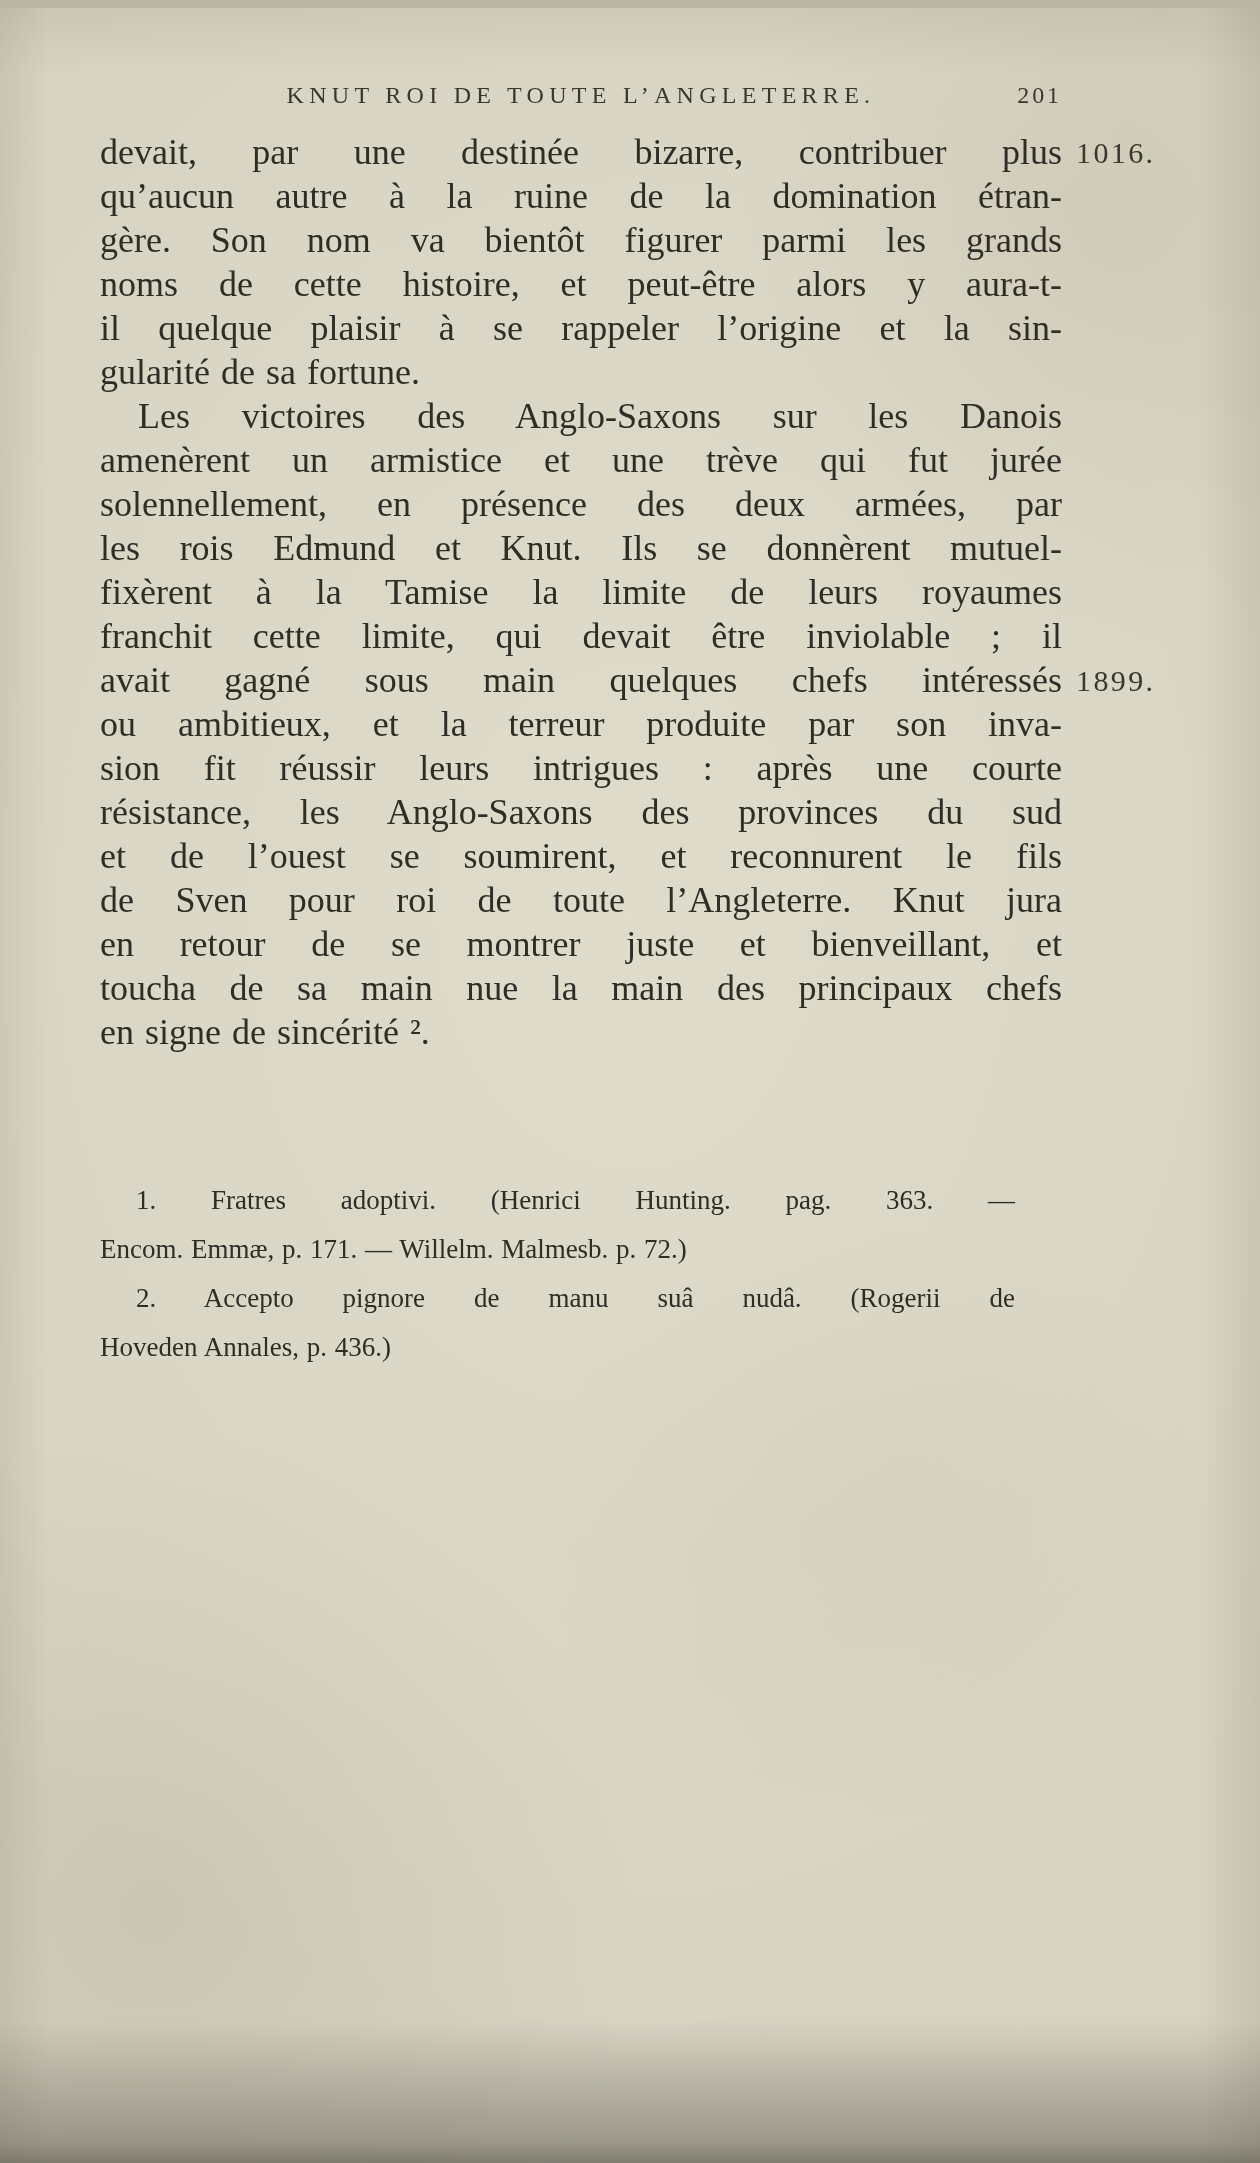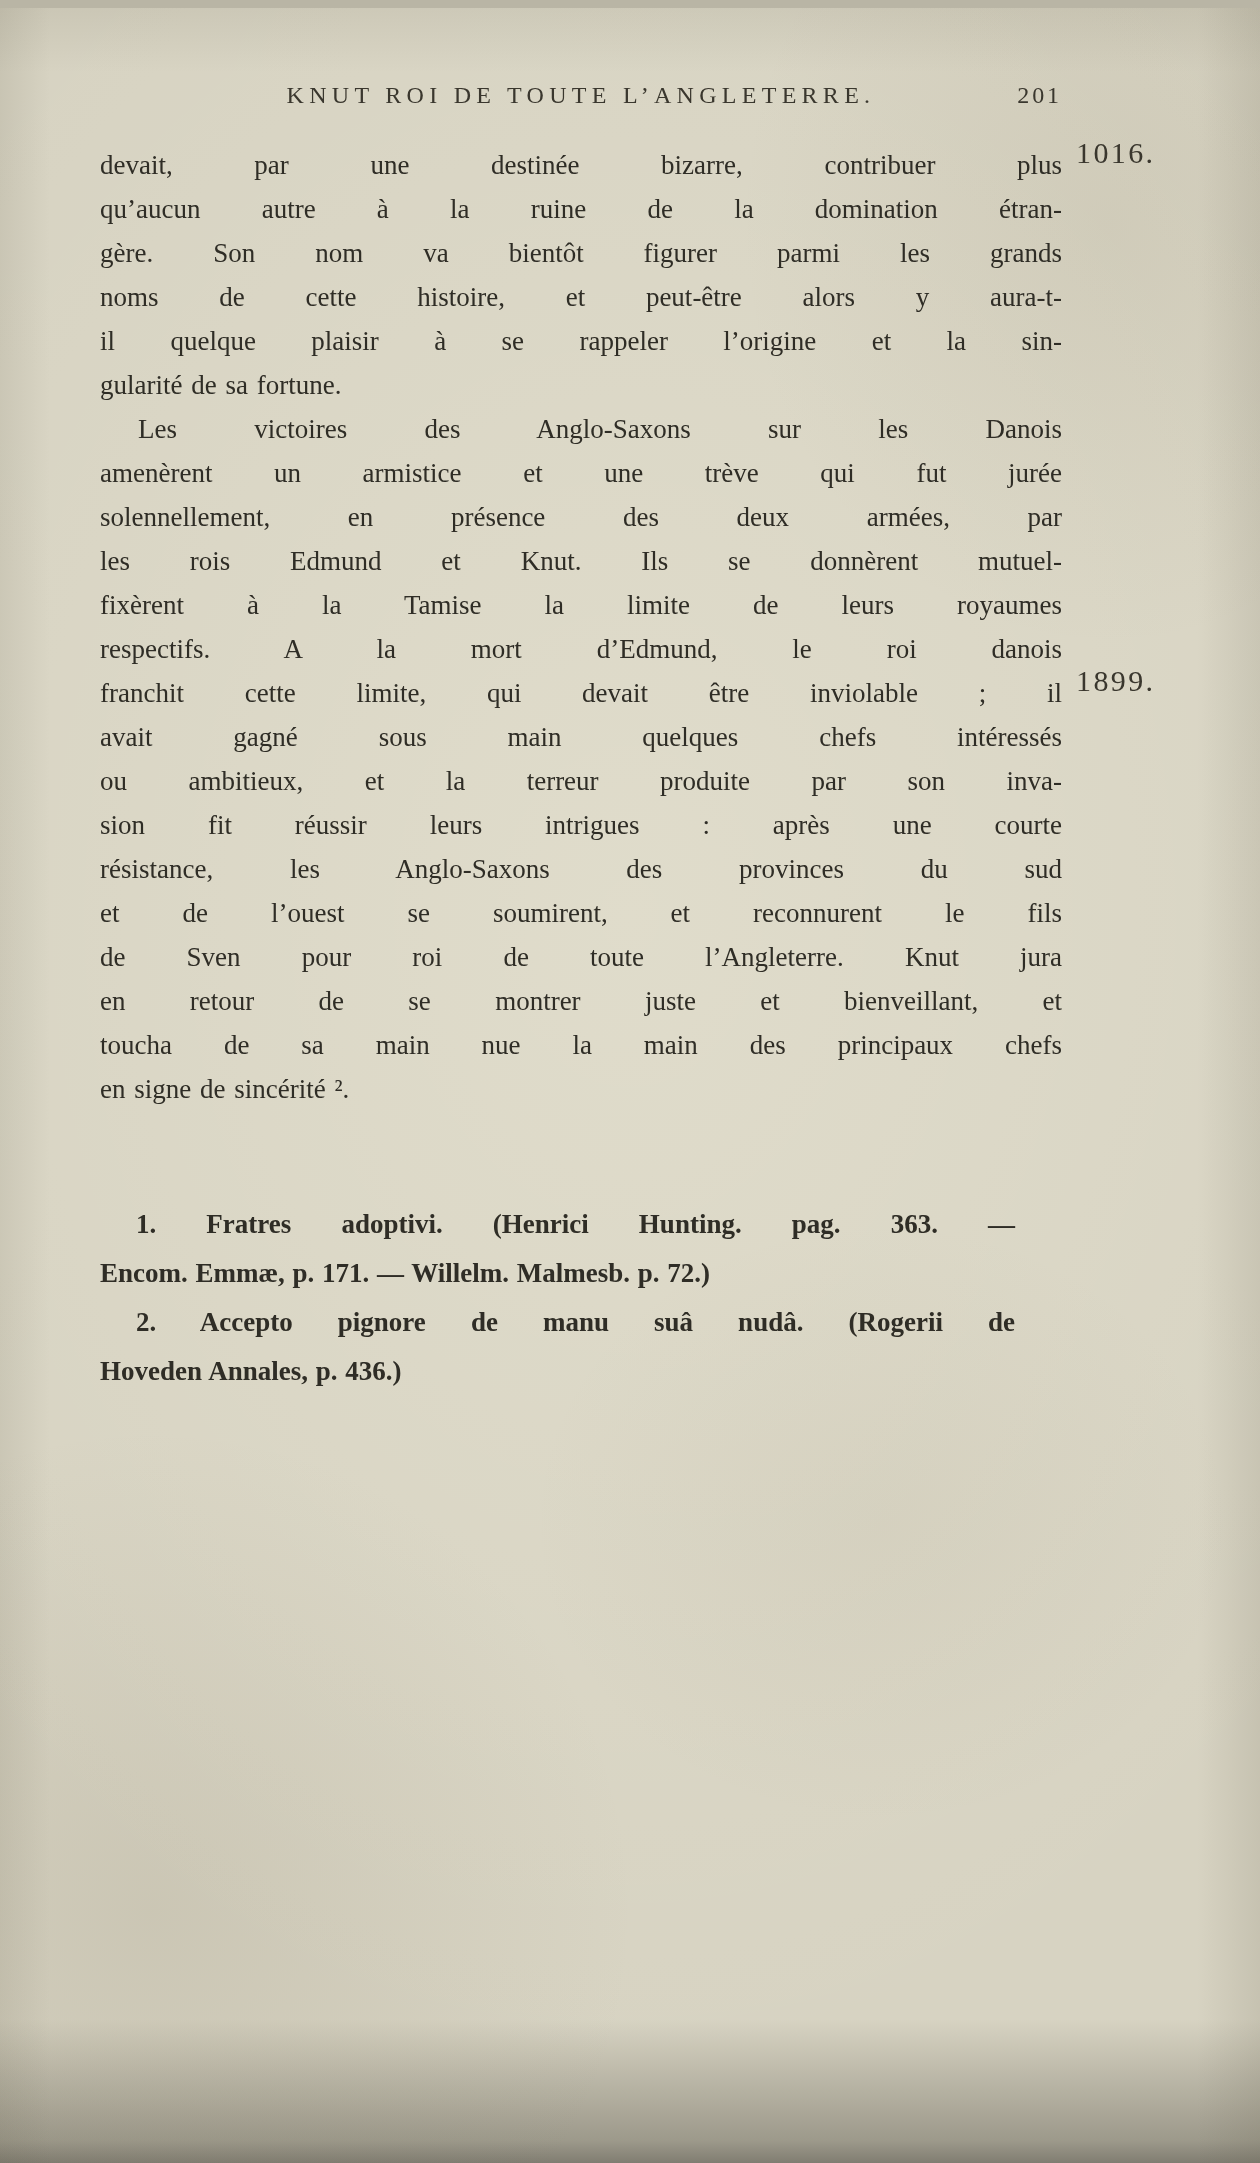--- a/index.html
+++ b/index.html
@@ -56,44 +56,43 @@
     letter-spacing: 0.08em;
     color: #3a372e;
     white-space: nowrap;
   }
   .margin-date.d1 { top: 128px; }
   .margin-date.d2 { top: 656px; }
 
   .body-text {
     position: absolute;
     left: 100px;
-    top: 135px;
+    top: 122px;
     width: 962px;
-    font-size: 27px;
+    font-size: 36px;
     line-height: 44px;
     word-spacing: 2px;
   }
 
   .line {
     text-align: justify;
     text-align-last: justify;
     white-space: normal;
   }
   .line.last { text-align-last: left; }
   .body-text .line.indent { padding-left: 38px; }
 
   .footnotes {
     position: absolute;
     left: 100px;
-    top: 1192px;
+    top: 1168px;
     width: 915px;
     font-size: 27px;
     line-height: 49px;
     word-spacing: 1px;
-    font-weight: bold;
   }
   .footnotes .line.indent { padding-left: 36px; }
 </style>
 </head>
 <body>
 
 <div class="page">
 
   <div class="page-header">
     <span>KNUT ROI DE TOUTE L’ANGLETERRE.</span>
@@ -109,21 +108,20 @@
       <div class="line">qu’aucun autre à la ruine de la domination étran-</div>
       <div class="line">gère. Son nom va bientôt figurer parmi les grands</div>
       <div class="line">noms de cette histoire, et peut-être alors y aura-t-</div>
       <div class="line">il quelque plaisir à se rappeler l’origine et la sin-</div>
       <div class="line last">gularité de sa fortune.</div>
       <div class="line indent">Les victoires des Anglo-Saxons sur les Danois</div>
       <div class="line">amenèrent un armistice et une trève qui fut jurée</div>
       <div class="line">solennellement, en présence des deux armées, par</div>
       <div class="line">les rois Edmund et Knut. Ils se donnèrent mutuel-</div>
       <div class="line">fixèrent à la Tamise la limite de leurs royaumes</div>
-      <div class="line">respectifs. A la mort d’Edmund, le roi danois</div>
       <div class="line">franchit cette limite, qui devait être inviolable ; il</div>
       <div class="line">avait gagné sous main quelques chefs intéressés</div>
       <div class="line">ou ambitieux, et la terreur produite par son inva-</div>
       <div class="line">sion fit réussir leurs intrigues : après une courte</div>
       <div class="line">résistance, les Anglo-Saxons des provinces du sud</div>
       <div class="line">et de l’ouest se soumirent, et reconnurent le fils</div>
       <div class="line">de Sven pour roi de toute l’Angleterre. Knut jura</div>
       <div class="line">en retour de se montrer juste et bienveillant, et</div>
       <div class="line">toucha de sa main nue la main des principaux chefs</div>
       <div class="line last">en signe de sincérité ².</div>

